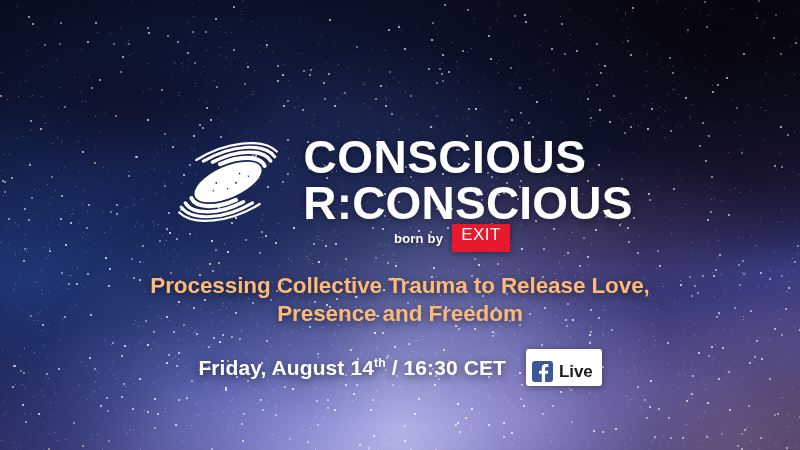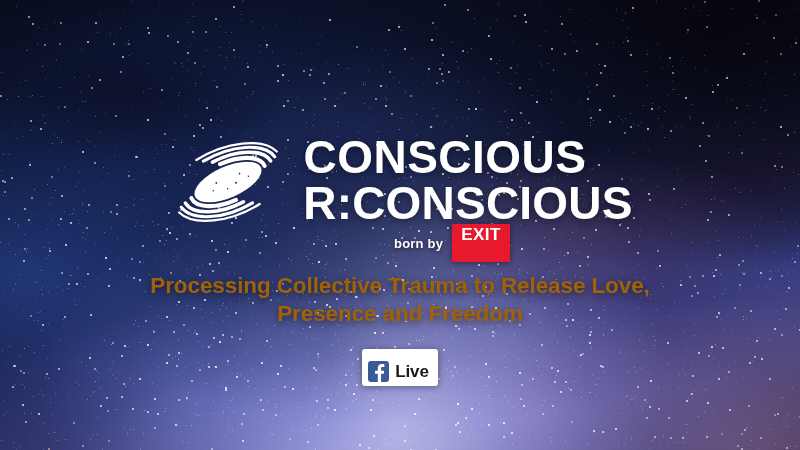--- a/index.html
+++ b/index.html
@@ -76,29 +76,29 @@
     position:absolute;top:224px;left:0;right:0;
     display:flex;align-items:center;justify-content:center;gap:9px;
     padding-left:104px;
   }
   .bornby-text{
     color:#ffffff;font-size:13px;font-weight:700;letter-spacing:0.2px;
     text-shadow:0 1px 4px rgba(0,0,0,0.6);
   }
   .exit-badge{
     background:#e8192c;color:#ffffff;
-    font-size:17px;font-weight:700;letter-spacing:0.5px;
-    padding:2px 9px 18px 9px;line-height:1.08;
+    font-size:17px;font-weight:400;letter-spacing:0.5px;
+    padding:2px 9px 8px 9px;line-height:1.08;
     box-shadow:0 1px 6px rgba(0,0,0,0.45);
   }
 
   
   .subtitle{
     position:absolute;top:272px;left:50%;transform:translateX(-50%);
-    width:640px;text-align:center;color:#a16207;
+    width:640px;text-align:center;color:#fdba74;
     font-size:22.5px;font-weight:700;line-height:1.26;letter-spacing:-0.1px;
     text-shadow:0 2px 9px rgba(0,0,0,0.55);
   }
 
   
   .date-row{
     position:absolute;top:349px;left:0;right:0;
     display:flex;align-items:center;justify-content:center;gap:20px;
   }
   .date-text{
@@ -181,20 +181,26 @@
       <span class="exit-badge">EXIT</span>
     </div>
 
     <div class="subtitle">
       <span>Processing Collective Trauma to Release Love,</span>
       <br>
       <span>Presence and Freedom</span>
     </div>
 
     <div class="date-row">
+      <div class="date-text">
+        <span>Friday, August</span><span style="margin-left:6px;">14</span><sup>th</sup>
+        <span>/</span>
+        <span>16:30</span>
+        <span>CET</span>
+      </div>
 
       <div class="fb-badge">
         <span class="fb-icon">
           <svg width="21" height="21" viewBox="0 0 21 21">
             <path d="M13.1 21V12.85h2.74l0.41-3.18h-3.15V7.64c0-0.92 0.26-1.55 1.58-1.55h1.68V3.25C16.07 3.21 15.07 3.12 13.9 3.12c-2.44 0-4.11 1.49-4.11 4.22v2.33H7.05v3.18h2.74V21H13.1z" fill="#ffffff"></path>
           </svg>
         </span>
         <span class="fb-live">Live</span>
       </div>
     </div>

